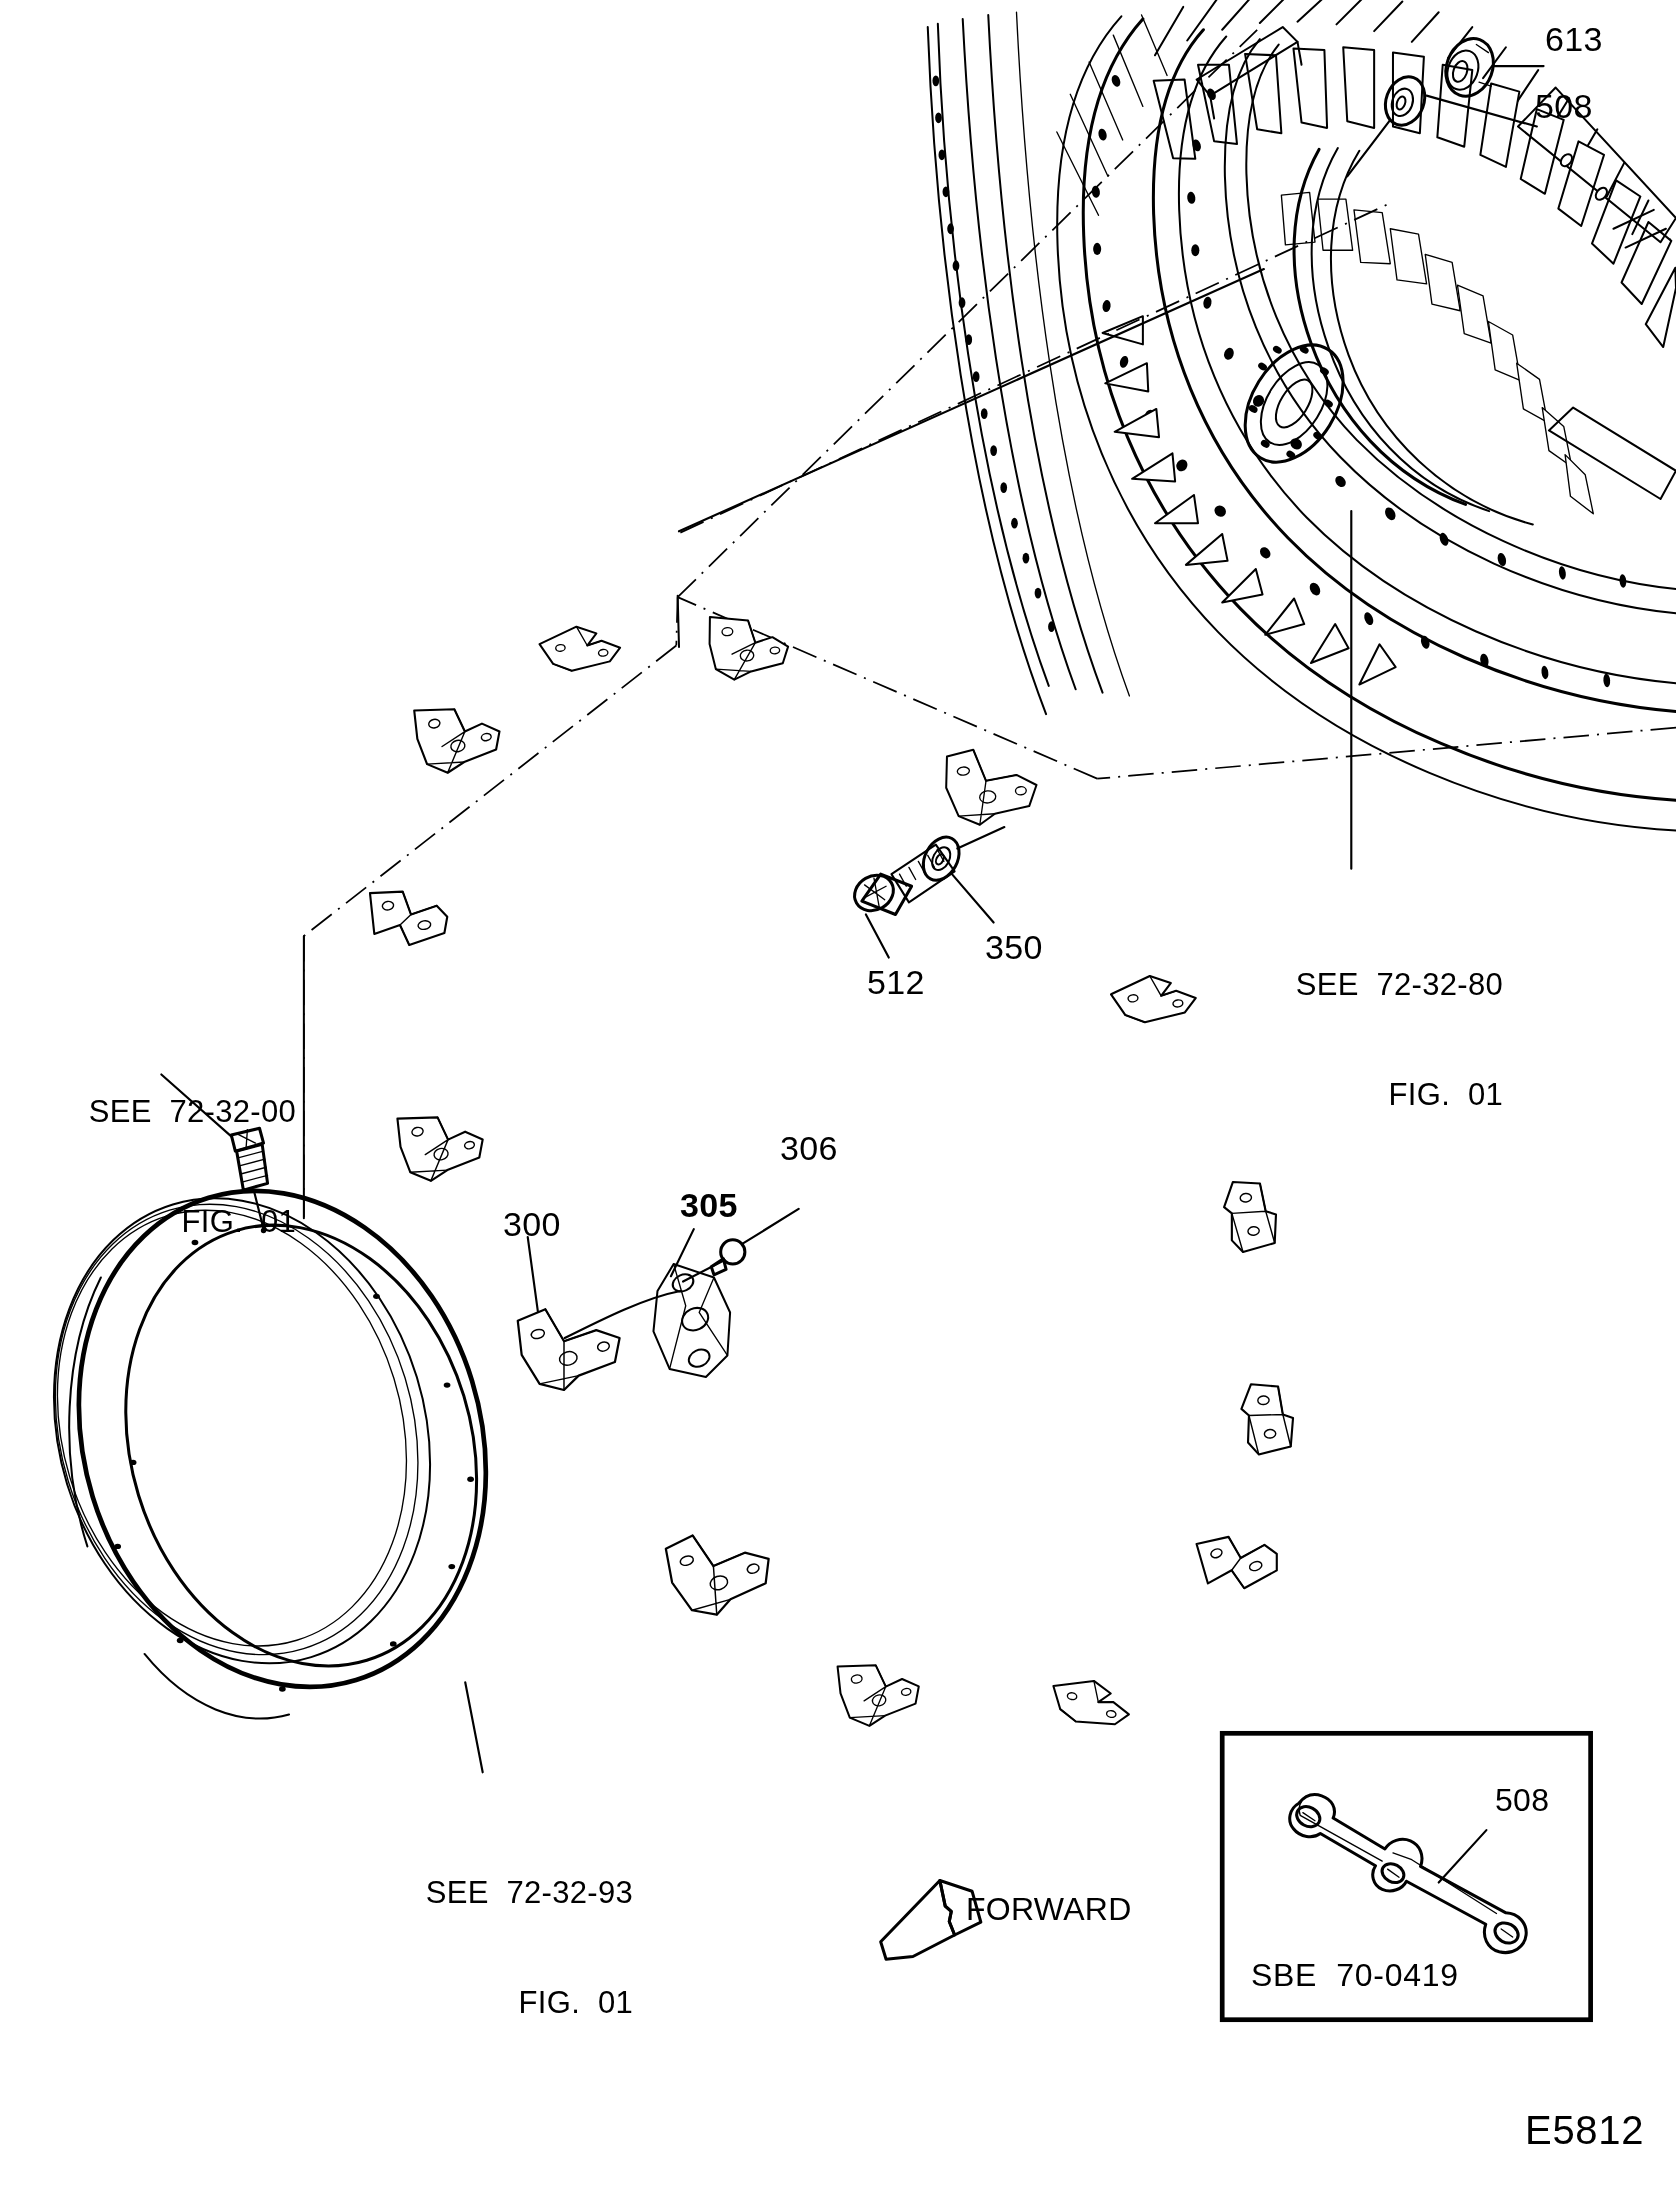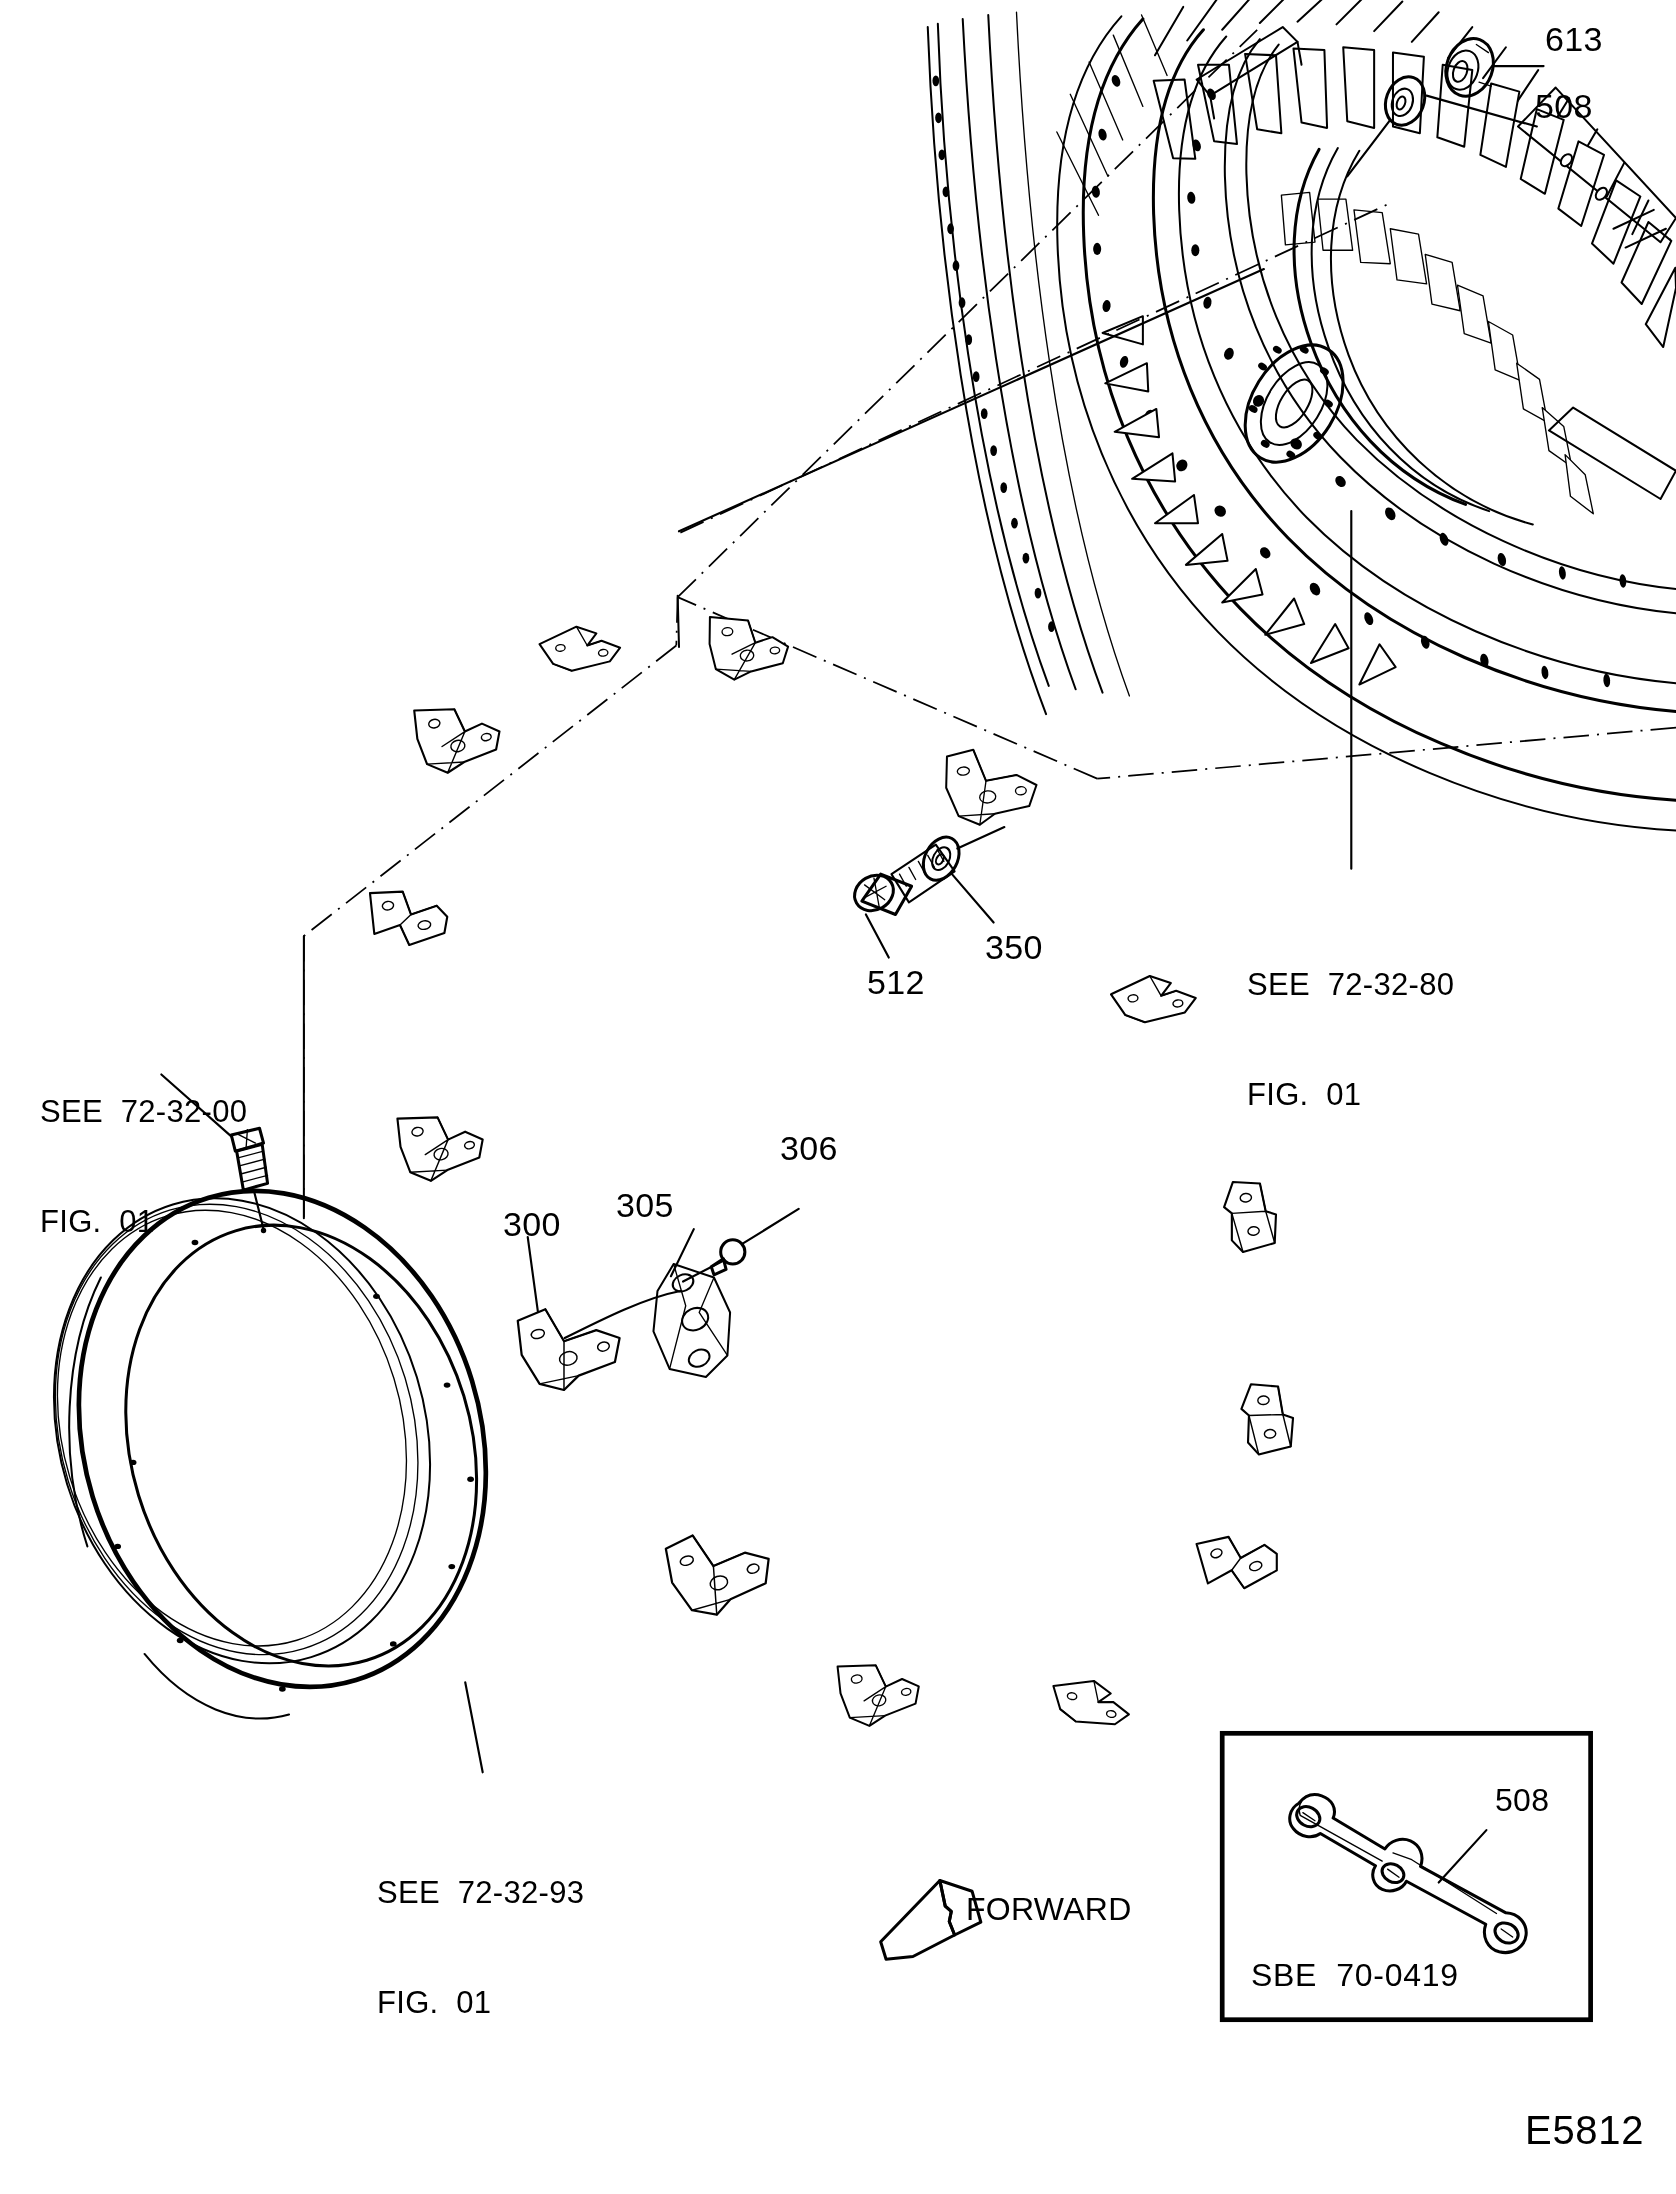--- a/index.html
+++ b/index.html
@@ -31,21 +31,21 @@
     color: #000000;
     white-space: pre;
     line-height: 1.18;
     letter-spacing: 0.3px;
   }
   .callout.num {
     font-size: 34px;
   }
   .callout.ref {
     font-size: 31px;
-    text-align: left;
+    text-align: right;
   }
   .callout.fwd {
     font-size: 32px;
   }
   .callout.inset-num {
     font-size: 32px;
   }
   .callout.inset-code {
     font-size: 32px;
     letter-spacing: 0.7px;
@@ -451,21 +451,21 @@
   </svg>
 
   <div class="callout num" style="left:1545px; top:19px;">613</div>
 
   <div class="callout num" style="left:1535px; top:86px;">508</div>
 
   <div class="callout num" style="left:985px; top:927px;">350</div>
 
   <div class="callout num" style="left:867px; top:962px;">512</div>
 
-  <div class="callout num" style="left:616px; top:1185px;">305</div>
+  <div class="callout num" style="left:680px; top:1185px;font-weight:bold;">305</div>
 
   <div class="callout num" style="left:780px; top:1128px;">306</div>
 
   <div class="callout num" style="left:503px; top:1204px;">300</div>
 
   <div class="callout ref" style="left:1247px; top:894px; width:256px;">
     <div>SEE  72-32-80</div>
     <div>FIG.  01</div>
   </div>
 

